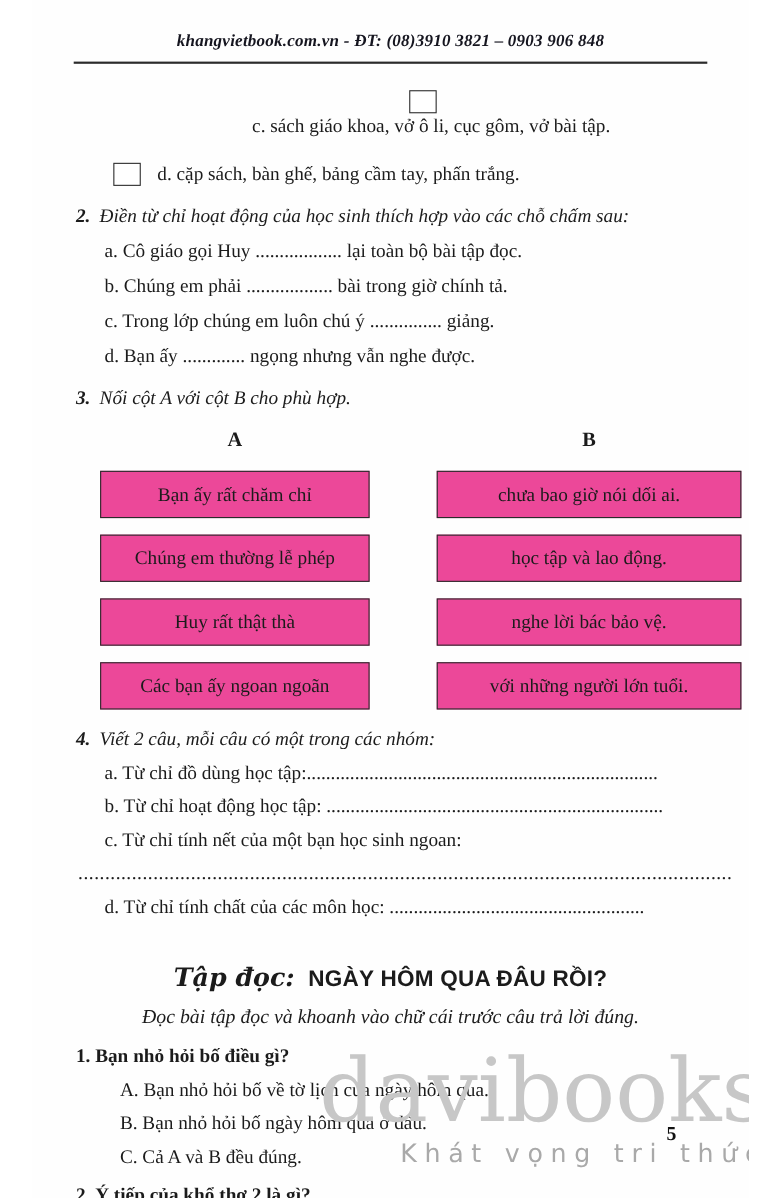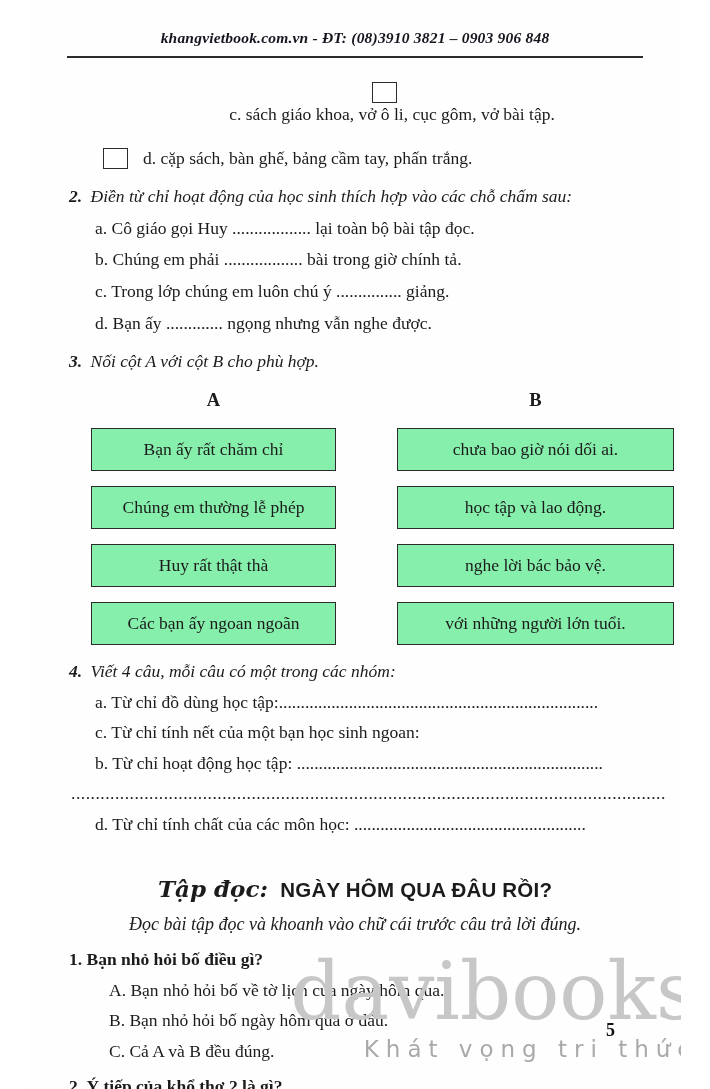--- a/index.html
+++ b/index.html
@@ -22,21 +22,21 @@
   .ex-num { font-weight:bold; font-style:italic; margin-right:4px; }
   .ex-title { font-style:italic; }
   .ex-item { margin:8px 0 0 66px; }
   
   .match-headers { display:flex; margin-top:14px; }
   .col-a { width:245px; margin-left:62px; }
   .col-b { width:277px; margin-left:61px; }
   .match-col-header { text-align:center; font-weight:bold; font-size:18.5px; }
   .match-row { display:flex; margin-top:15px; }
   .mbox {
-    border:1.4px solid #2b2b2b; height:43px; background:#86efac;
+    border:1.4px solid #2b2b2b; height:43px; background:#ec4899;
     display:flex; align-items:center; justify-content:center; text-align:center;
   }
   
   .ex4-item { margin:7px 0 0 66px; }
   .ex4-dotline { margin:7px 0 0 42px; letter-spacing:0.5px; }
   
   .reading-head { margin-top:36px; text-align:center; }
   .script-label { font-style:italic; font-weight:bold; font-size:23px; font-family:"DejaVu Serif", serif; margin-right:8px; }
   .reading-title { font-family:"Liberation Sans", sans-serif; font-weight:bold; font-size:20.5px; letter-spacing:0.2px; }
   .instruction { text-align:center; font-style:italic; font-size:18px; margin-top:8px; }
@@ -98,25 +98,25 @@
     <div class="col-a mbox">Huy rất thật thà</div>
     <div class="col-b mbox">nghe lời bác bảo vệ.</div>
   </div>
   <div class="match-row">
     <div class="col-a mbox">Các bạn ấy ngoan ngoãn</div>
     <div class="col-b mbox">với những người lớn tuổi.</div>
   </div>
 
   <div class="ex-head">
     <span class="ex-num">4.</span>
-    <span class="ex-title">Viết 4 câu, mỗi câu có một trong các nhóm:</span>
+    <span class="ex-title">Viết 2 câu, mỗi câu có một trong các nhóm:</span>
   </div>
   <div class="ex4-item">a. Từ chỉ đồ dùng học tập:.........................................................................</div>
+  <div class="ex4-item">b. Từ chỉ hoạt động học tập: ......................................................................</div>
   <div class="ex4-item">c. Từ chỉ tính nết của một bạn học sinh ngoan:</div>
-  <div class="ex4-item">b. Từ chỉ hoạt động học tập: ......................................................................</div>
   <div class="ex4-dotline">..........................................................................................................................</div>
   <div class="ex4-item">d. Từ chỉ tính chất của các môn học: .....................................................</div>
 
   <div class="reading-head">
     <span class="script-label">Tập đọc:</span>
     <span class="reading-title">NGÀY HÔM QUA ĐÂU RỒI?</span>
   </div>
   <div class="instruction">Đọc bài tập đọc và khoanh vào chữ cái trước câu trả lời đúng.</div>
 
   <div class="q-head">1. Bạn nhỏ hỏi bố điều gì?</div>

